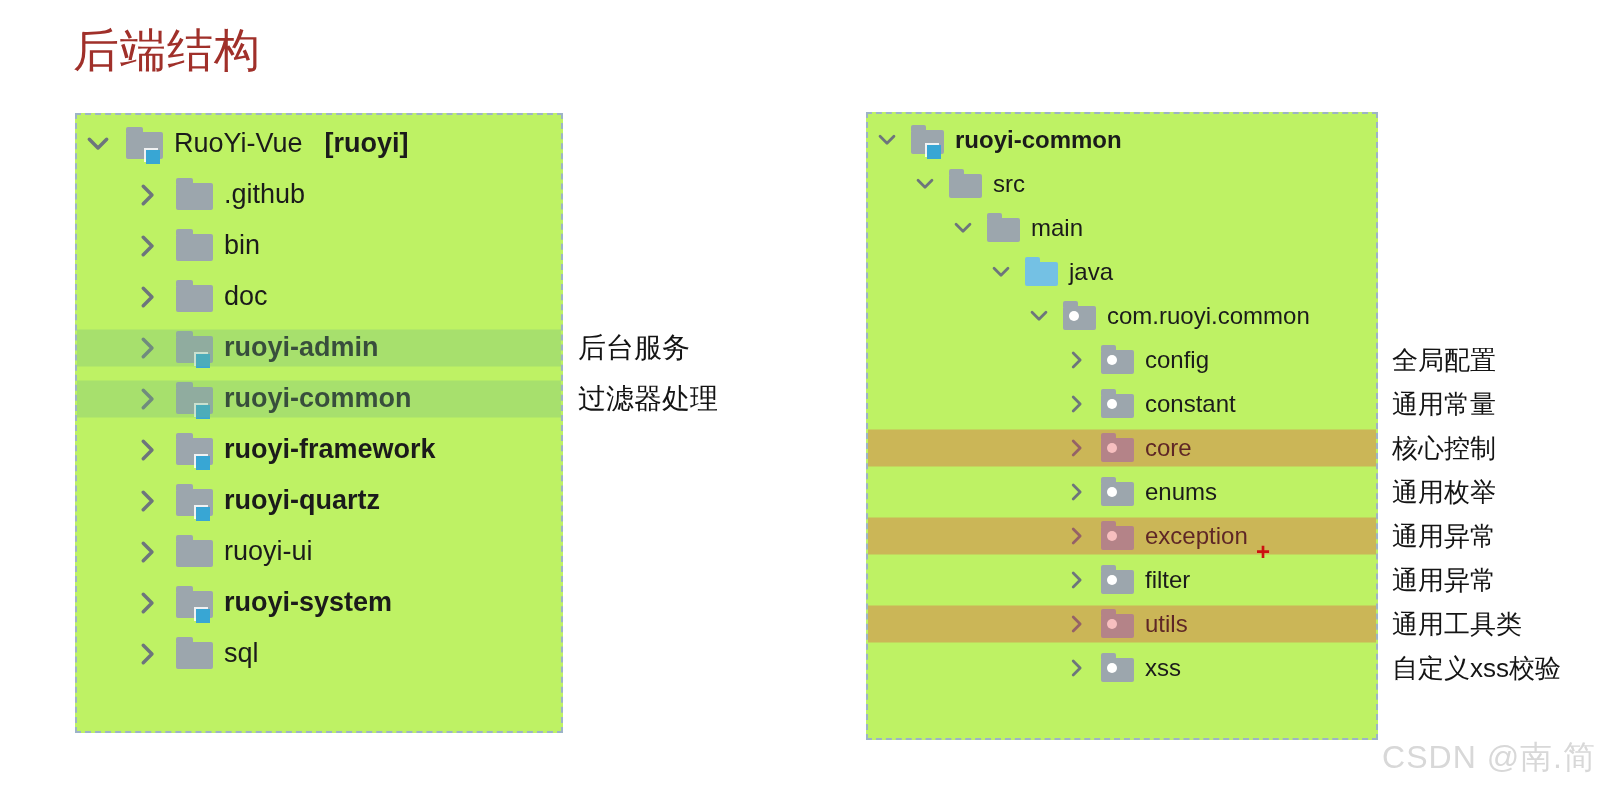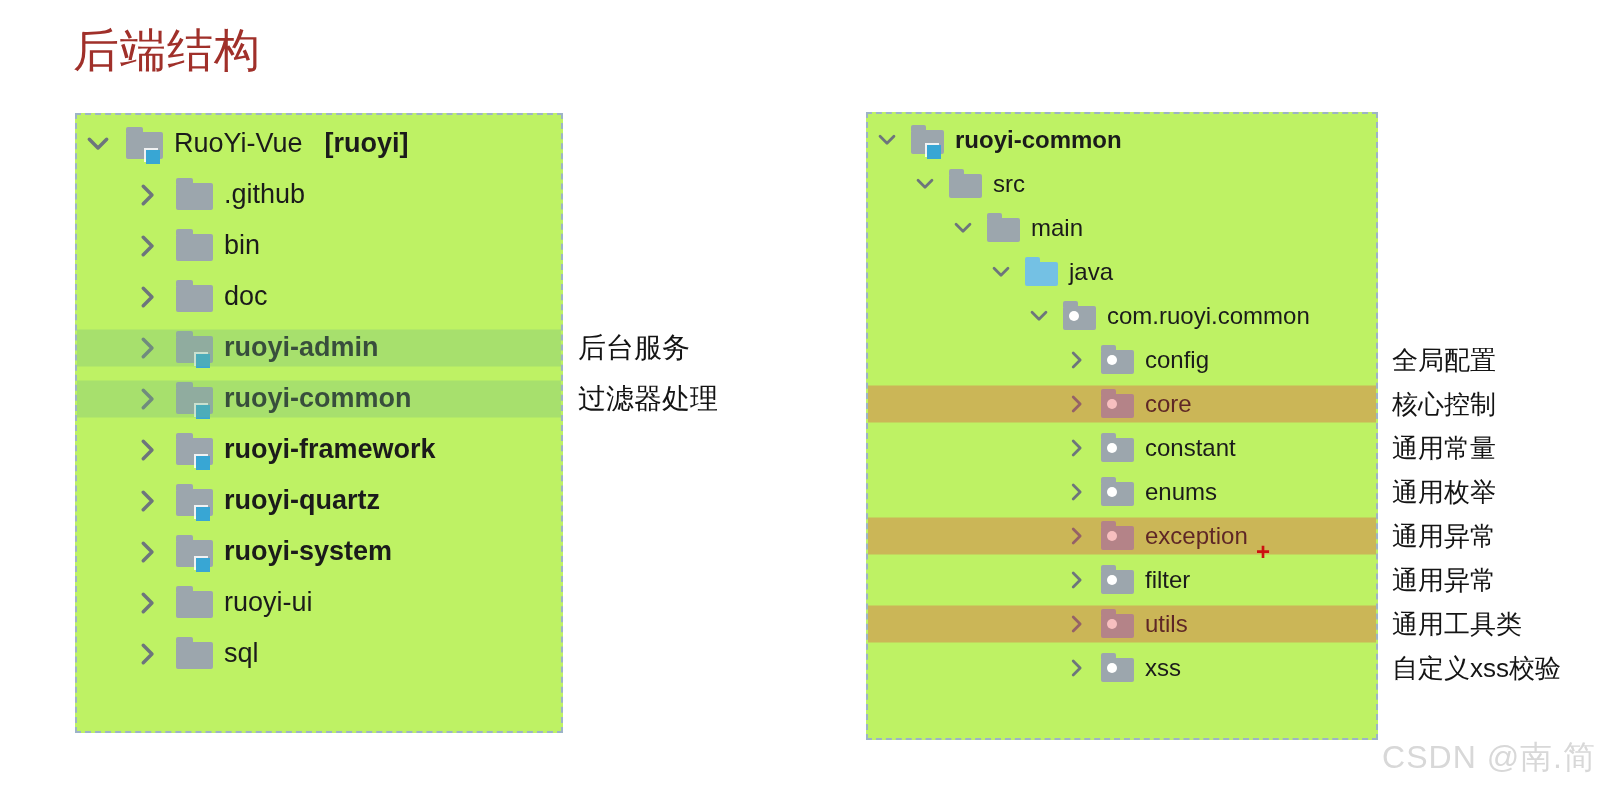--- a/index.html
+++ b/index.html
@@ -151,31 +151,31 @@
       </span>
       <span class="icon module"></span>
       <span class="lbl bold">ruoyi-quartz</span>
     </div>
     <div class="row">
       <span class="chev" style="margin-left: calc(var(--chev0) + 1 * var(--step));">
         <svg viewBox="0 0 19 19">
           <path d="M6.5 4 L12 9.5 L6.5 15" fill="none" stroke="#6d757c" stroke-width="2.2" stroke-linecap="round" stroke-linejoin="round"></path>
         </svg>
       </span>
+      <span class="icon"></span>
+      <span class="lbl">ruoyi-ui</span>
+    </div>
+    <div class="row">
+      <span class="chev" style="margin-left: calc(var(--chev0) + 1 * var(--step));">
+        <svg viewBox="0 0 19 19">
+          <path d="M6.5 4 L12 9.5 L6.5 15" fill="none" stroke="#6d757c" stroke-width="2.2" stroke-linecap="round" stroke-linejoin="round"></path>
+        </svg>
+      </span>
       <span class="icon module"></span>
       <span class="lbl bold">ruoyi-system</span>
-    </div>
-    <div class="row">
-      <span class="chev" style="margin-left: calc(var(--chev0) + 1 * var(--step));">
-        <svg viewBox="0 0 19 19">
-          <path d="M6.5 4 L12 9.5 L6.5 15" fill="none" stroke="#6d757c" stroke-width="2.2" stroke-linecap="round" stroke-linejoin="round"></path>
-        </svg>
-      </span>
-      <span class="icon"></span>
-      <span class="lbl">ruoyi-ui</span>
     </div>
     <div class="row">
       <span class="chev" style="margin-left: calc(var(--chev0) + 1 * var(--step));">
         <svg viewBox="0 0 19 19">
           <path d="M6.5 4 L12 9.5 L6.5 15" fill="none" stroke="#6d757c" stroke-width="2.2" stroke-linecap="round" stroke-linejoin="round"></path>
         </svg>
       </span>
       <span class="icon"></span>
       <span class="lbl">sql</span>
     </div>
@@ -231,39 +231,39 @@
       <span class="chev" style="margin-left: calc(var(--chev0) + 5 * var(--step));">
         <svg viewBox="0 0 19 19">
           <path d="M6.5 4 L12 9.5 L6.5 15" fill="none" stroke="#6d757c" stroke-width="2.2" stroke-linecap="round" stroke-linejoin="round"></path>
         </svg>
       </span>
       <span class="icon package"></span>
       <span class="lbl">config</span>
       <span class="annot">全局配置</span>
     </div>
     <div class="row">
+      <span class="chev" style="margin-left: calc(var(--chev0) + 5 * var(--step));">
+        <svg viewBox="0 0 19 19">
+          <path d="M6.5 4 L12 9.5 L6.5 15" fill="none" stroke="#6d757c" stroke-width="2.2" stroke-linecap="round" stroke-linejoin="round"></path>
+        </svg>
+      </span>
+      <span class="icon package"></span>
+      <span class="lbl">constant</span>
+      <span class="annot">通用常量</span>
+    </div>
+    <div class="row">
       <span class="hl red"></span>
       <span class="chev" style="margin-left: calc(var(--chev0) + 5 * var(--step));">
         <svg viewBox="0 0 19 19">
           <path d="M6.5 4 L12 9.5 L6.5 15" fill="none" stroke="#6d757c" stroke-width="2.2" stroke-linecap="round" stroke-linejoin="round"></path>
         </svg>
       </span>
       <span class="icon package"></span>
       <span class="lbl">core</span>
       <span class="annot">核心控制</span>
-    </div>
-    <div class="row">
-      <span class="chev" style="margin-left: calc(var(--chev0) + 5 * var(--step));">
-        <svg viewBox="0 0 19 19">
-          <path d="M6.5 4 L12 9.5 L6.5 15" fill="none" stroke="#6d757c" stroke-width="2.2" stroke-linecap="round" stroke-linejoin="round"></path>
-        </svg>
-      </span>
-      <span class="icon package"></span>
-      <span class="lbl">constant</span>
-      <span class="annot">通用常量</span>
     </div>
     <div class="row">
       <span class="chev" style="margin-left: calc(var(--chev0) + 5 * var(--step));">
         <svg viewBox="0 0 19 19">
           <path d="M6.5 4 L12 9.5 L6.5 15" fill="none" stroke="#6d757c" stroke-width="2.2" stroke-linecap="round" stroke-linejoin="round"></path>
         </svg>
       </span>
       <span class="icon package"></span>
       <span class="lbl">enums</span>
       <span class="annot">通用枚举</span>

